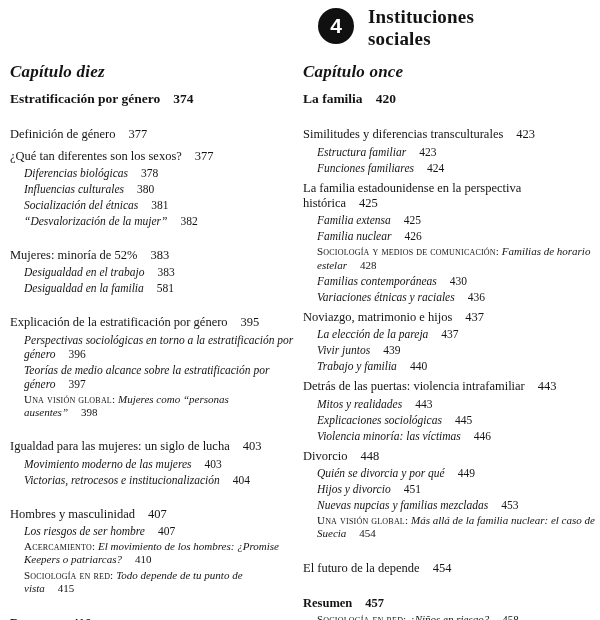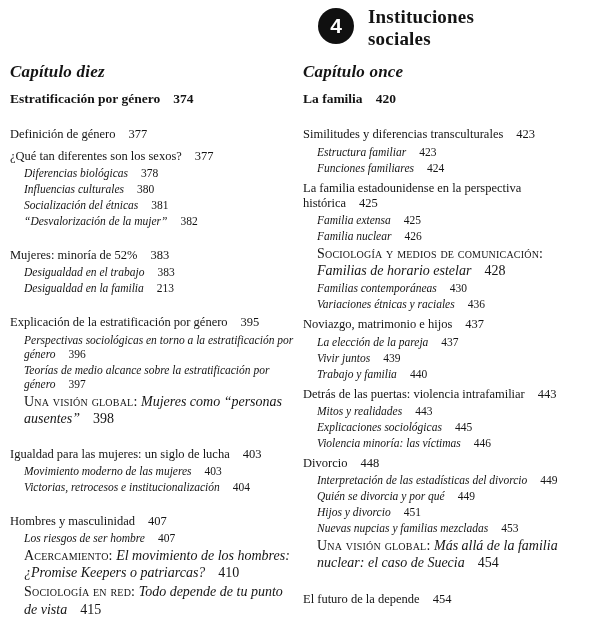--- a/index.html
+++ b/index.html
@@ -13,21 +13,21 @@
   #col-right { left:303px; width:292px; }
 
   .chapter-heading {
     font-style:italic; font-weight:bold; font-size:17px;
     margin:0 0 9px 0; letter-spacing:.2px;
   }
   .entry { font-size:12px; line-height:1.22; margin-top:2px; }
   .entry.title   { font-weight:bold; font-size:13.5px; margin-bottom:9px; }
   .entry.section { margin-top:6px; font-size:12.5px; }
   .entry.sub     { font-style:italic; padding-left:14px; font-size:11.5px; }
-  .entry.feature { font-style:italic; padding-left:14px; font-size:14px; }
+  .entry.feature { font-style:italic; padding-left:14px; font-size:11px; }
   .entry.bold    { font-weight:bold; font-size:12.5px; margin-top:3px; }
   .entry.gap     { margin-top:20px; }
   .lead { font-style:normal; font-variant:small-caps; letter-spacing:.2px; }
   .page { margin-left:13px; font-style:normal; white-space:nowrap; }
 
   
   #part-header { position:absolute; left:318px; top:6px; width:270px; }
   #part-badge {
     position:absolute; left:0; top:2px; width:36px; height:36px;
     background:#101010; border-radius:50%; color:#ffffff;
@@ -56,21 +56,21 @@
     <div id="left-entries">
         <div class="entry title"><span>Estratificación por género</span><span class="page">374</span></div>
         <div class="entry section gap"><span>Definición de género</span><span class="page">377</span></div>
         <div class="entry section"><span>¿Qué tan diferentes son los sexos?</span><span class="page">377</span></div>
         <div class="entry sub"><span>Diferencias biológicas</span><span class="page">378</span></div>
         <div class="entry sub"><span>Influencias culturales</span><span class="page">380</span></div>
         <div class="entry sub"><span>Socialización del étnicas</span><span class="page">381</span></div>
         <div class="entry sub"><span>“Desvalorización de la mujer”</span><span class="page">382</span></div>
         <div class="entry section gap"><span>Mujeres: minoría de 52%</span><span class="page">383</span></div>
         <div class="entry sub"><span>Desigualdad en el trabajo</span><span class="page">383</span></div>
-        <div class="entry sub"><span>Desigualdad en la familia</span><span class="page">213</span></div>
+        <div class="entry sub"><span>Desigualdad en la familia</span><span class="page">581</span></div>
         <div class="entry section gap"><span>Explicación de la estratificación por género</span><span class="page">395</span></div>
         <div class="entry sub"><span>Perspectivas sociológicas en torno a la estratificación por género</span><span class="page">396</span></div>
         <div class="entry sub"><span>Teorías de medio alcance sobre la estratificación por género</span><span class="page">397</span></div>
         <div class="entry feature"><span class="lead">Una visión global:</span> <span>Mujeres como “personas ausentes”</span><span class="page">398</span></div>
         <div class="entry section gap"><span>Igualdad para las mujeres: un siglo de lucha</span><span class="page">403</span></div>
         <div class="entry sub"><span>Movimiento moderno de las mujeres</span><span class="page">403</span></div>
         <div class="entry sub"><span>Victorias, retrocesos e institucionalización</span><span class="page">404</span></div>
         <div class="entry section gap"><span>Hombres y masculinidad</span><span class="page">407</span></div>
         <div class="entry sub"><span>Los riesgos de ser hombre</span><span class="page">407</span></div>
         <div class="entry feature"><span class="lead">Acercamiento:</span> <span>El movimiento de los hombres: ¿Promise Keepers o patriarcas?</span><span class="page">410</span></div>
@@ -95,21 +95,20 @@
         <div class="entry sub"><span>Variaciones étnicas y raciales</span><span class="page">436</span></div>
         <div class="entry section"><span>Noviazgo, matrimonio e hijos</span><span class="page">437</span></div>
         <div class="entry sub"><span>La elección de la pareja</span><span class="page">437</span></div>
         <div class="entry sub"><span>Vivir juntos</span><span class="page">439</span></div>
         <div class="entry sub"><span>Trabajo y familia</span><span class="page">440</span></div>
         <div class="entry section"><span>Detrás de las puertas: violencia intrafamiliar</span><span class="page">443</span></div>
         <div class="entry sub"><span>Mitos y realidades</span><span class="page">443</span></div>
         <div class="entry sub"><span>Explicaciones sociológicas</span><span class="page">445</span></div>
         <div class="entry sub"><span>Violencia minoría: las víctimas</span><span class="page">446</span></div>
         <div class="entry section"><span>Divorcio</span><span class="page">448</span></div>
-        <div class="entry sub"><span>Interpretación de las estadísticas del divorcio</span><span class="page">449</span></div>
         <div class="entry sub"><span>Quién se divorcia y por qué</span><span class="page">449</span></div>
         <div class="entry sub"><span>Hijos y divorcio</span><span class="page">451</span></div>
         <div class="entry sub"><span>Nuevas nupcias y familias mezcladas</span><span class="page">453</span></div>
         <div class="entry feature"><span class="lead">Una visión global:</span> <span>Más allá de la familia nuclear: el caso de Suecia</span><span class="page">454</span></div>
         <div class="entry section gap"><span>El futuro de la depende</span><span class="page">454</span></div>
         <div class="entry bold gap"><span>Resumen</span><span class="page">457</span></div>
         <div class="entry feature"><span class="lead">Sociología en red:</span> <span>¿Niños en riesgo?</span><span class="page">458</span></div>
       </div>
   </div>
 

